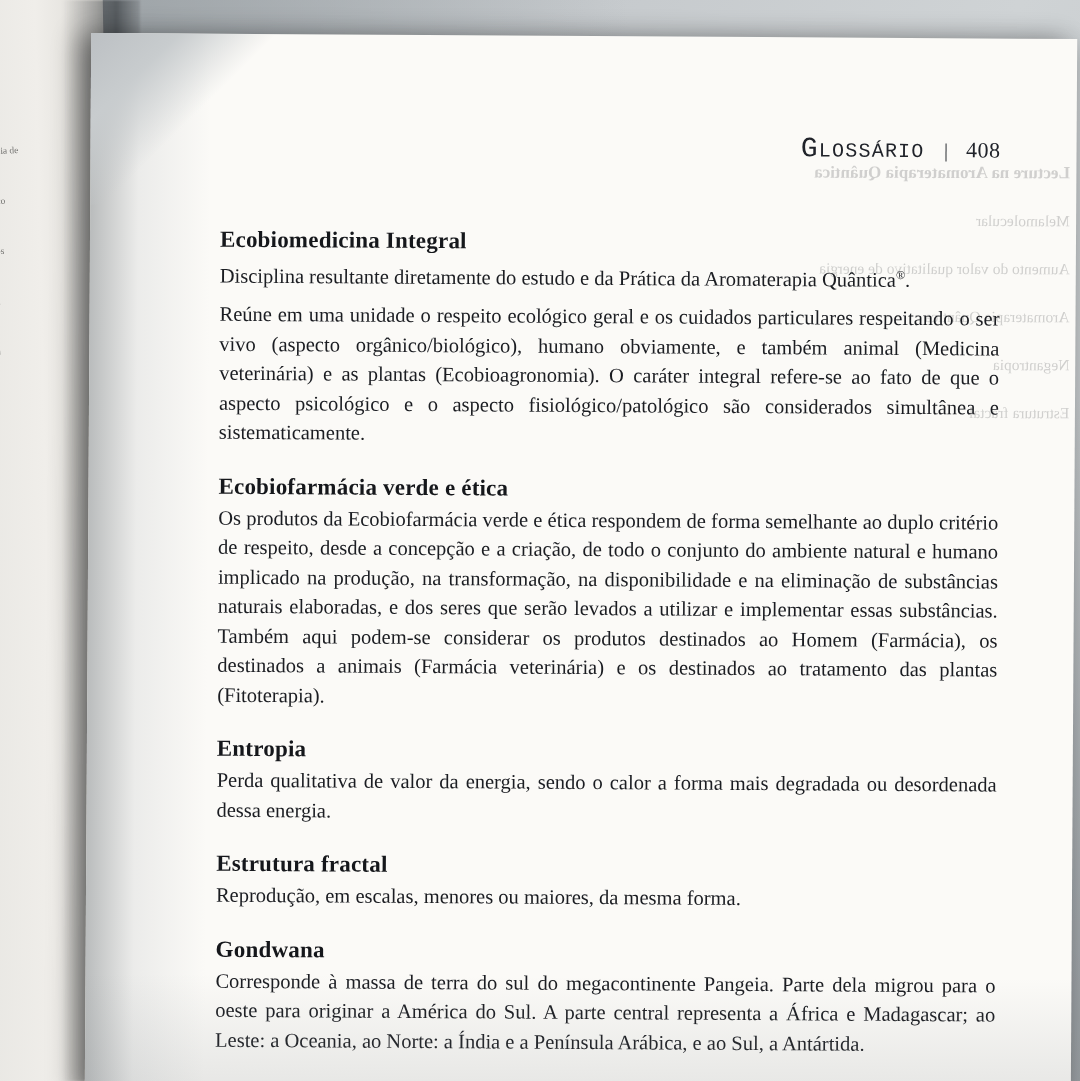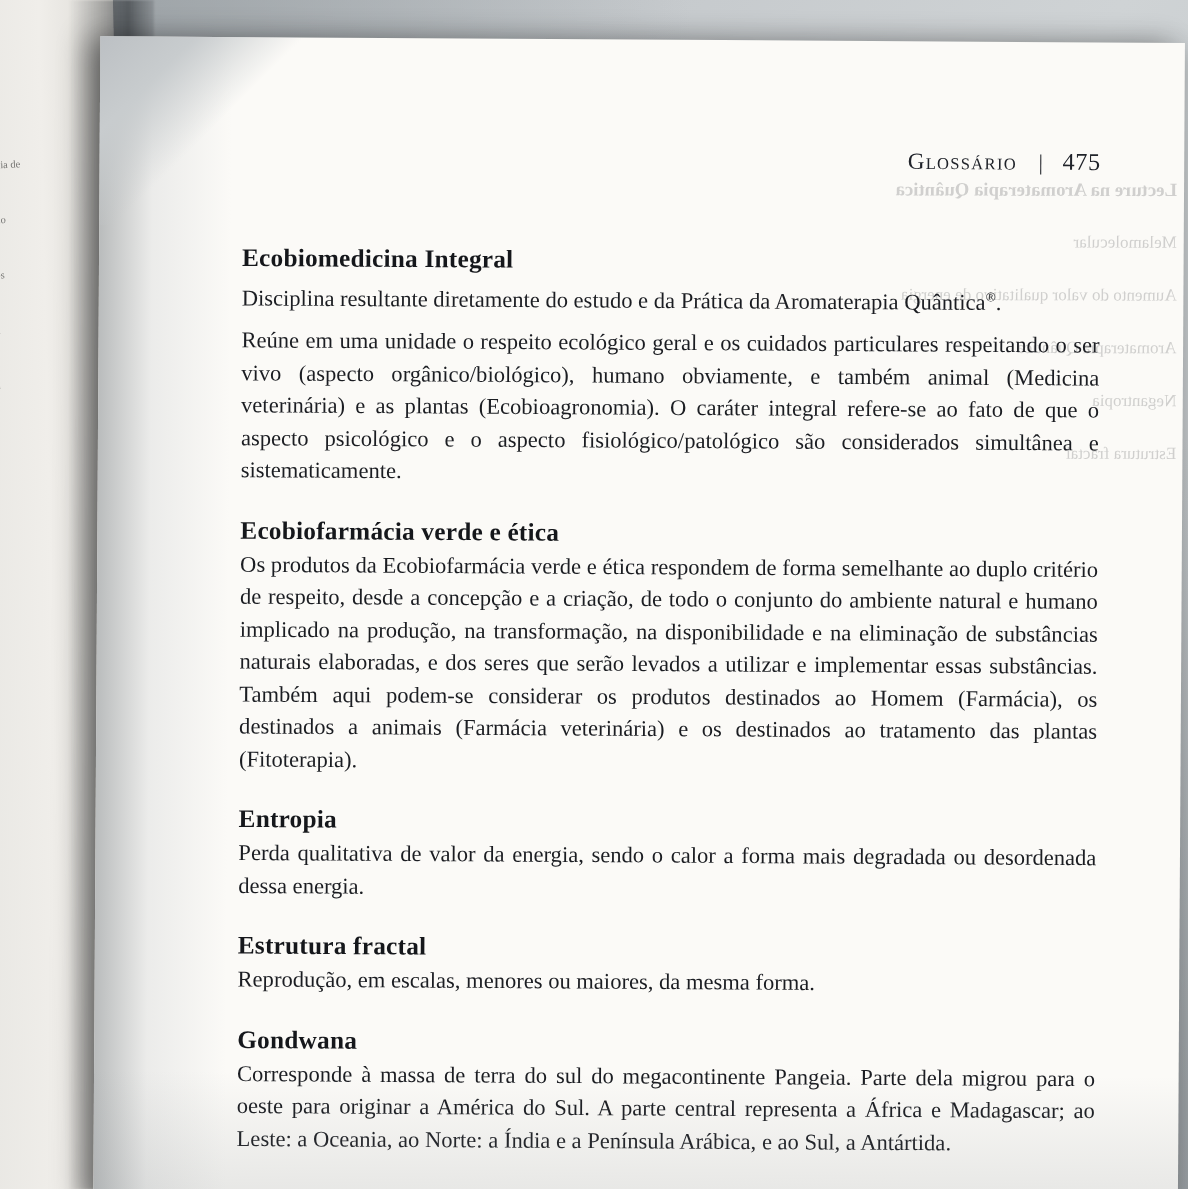--- a/index.html
+++ b/index.html
@@ -131,21 +131,22 @@
     text-align: right;
     font-size: 20px;
     letter-spacing: 0.5px;
     color: #20232a;
     margin: 0 0 66px 0;
     white-space: nowrap;
   }
   .running-head .rh-label {
     font-variant: small-caps;
     letter-spacing: 1.2px;
-    font-size: 21px;
+    font-size: 28px;
+    font-family: Liberation Mono, monospace;
   }
   .running-head .rh-sep {
     display: inline-block;
     margin: 0 12px 0 14px;
     color: #2a2d33;
   }
   .running-head .rh-page {
     font-size: 22px;
   }
 
@@ -200,21 +201,21 @@
       <p>Aromaterapia Quântica</p>
       <p>Negantropia</p>
       <p>Estrutura fractal</p>
     </div>
 
     <div class="content">
 
       <div class="running-head">
         <span class="rh-label">Glossário</span>
         <span class="rh-sep">|</span>
-        <span class="rh-page">475</span>
+        <span class="rh-page">408</span>
       </div>
 
       <div class="entry gap-lg">
         <h3>Ecobiomedicina Integral</h3>
         <p>Disciplina resultante diretamente do estudo e da Prática da Aromaterapia Quântica<sup class="reg">®</sup>.</p>
         <p>Reúne em uma unidade o respeito ecológico geral e os cuidados particulares respeitando o ser vivo (aspecto orgânico/biológico), humano obviamente, e também animal (Medicina veterinária) e as plantas (Ecobioagronomia). O caráter integral refere-se ao fato de que o aspecto psicológico e o aspecto fisiológico/patológico são considerados simultânea e sistematicamente.</p>
       </div>
 
       <div class="entry gap-lg">
         <h3>Ecobiofarmácia verde e ética</h3>

